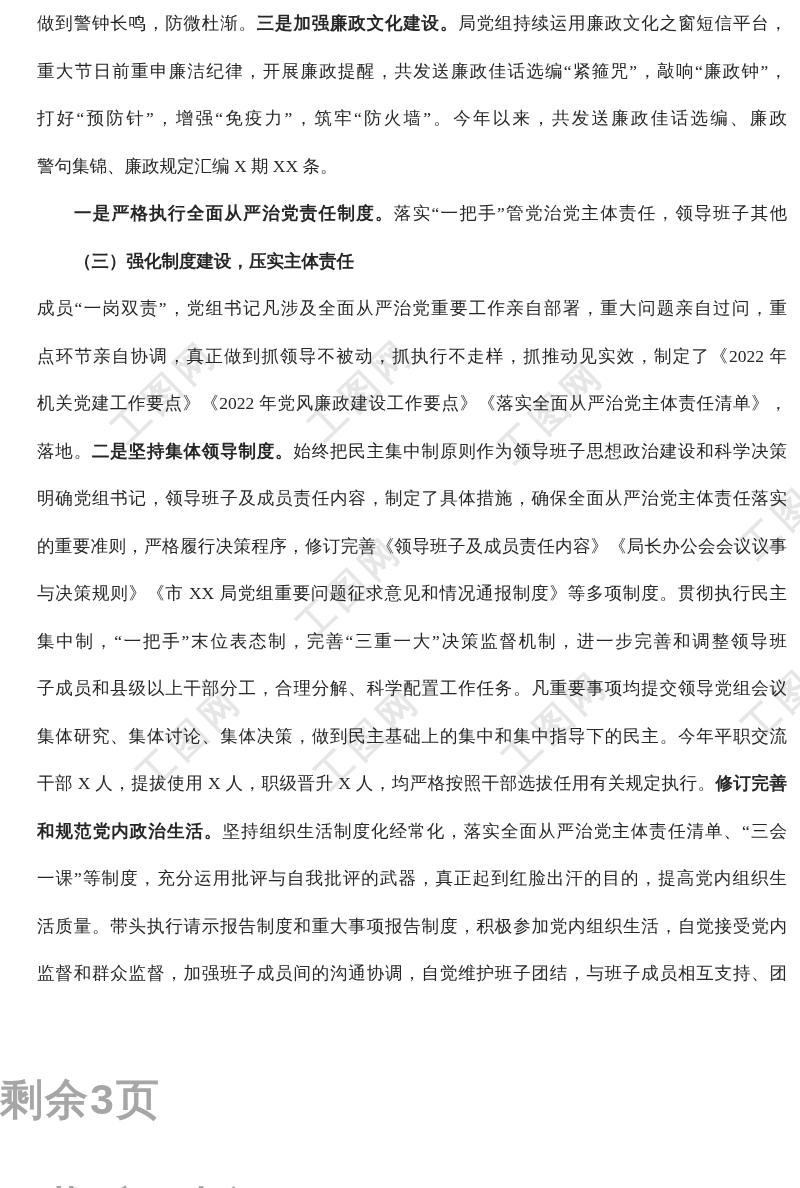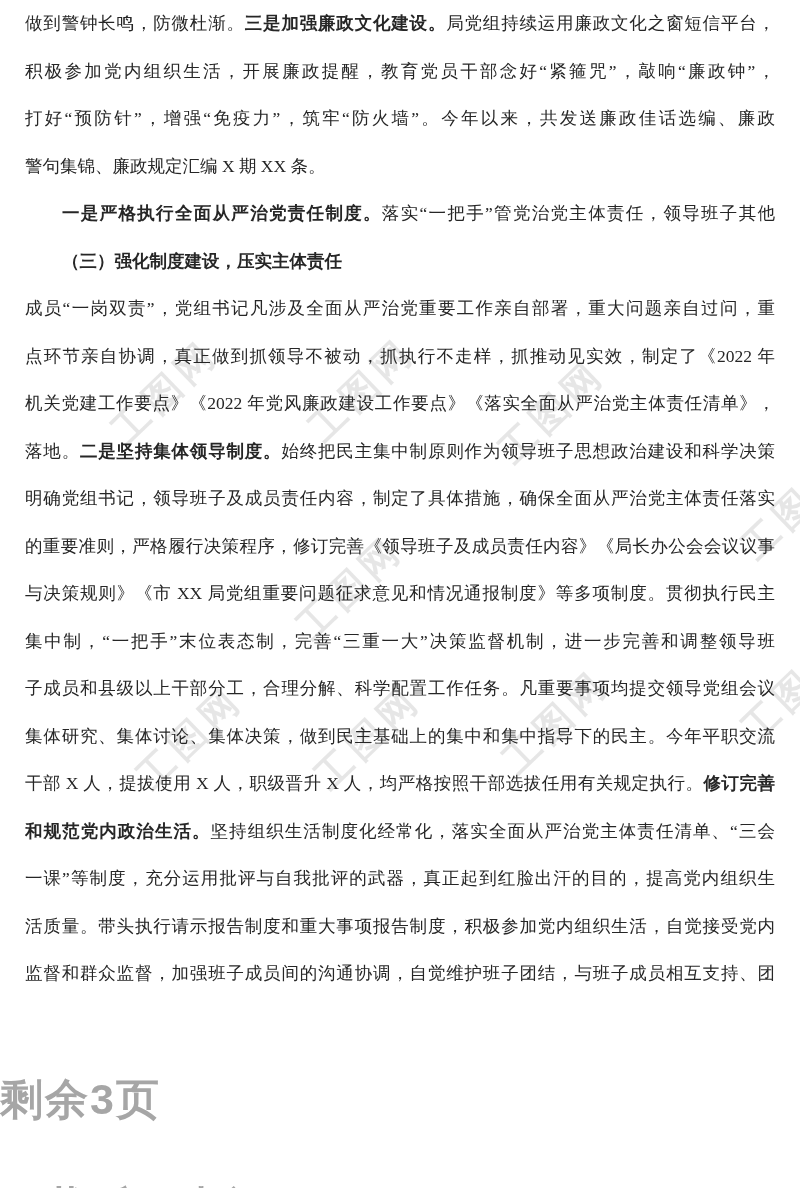--- a/index.html
+++ b/index.html
@@ -63,23 +63,23 @@
       <div class="wm" style="left: 165px; top: 392px; color: rgb(198, 198, 198);">工图网</div>
       <div class="wm" style="left: 362px; top: 390px; color: rgb(198, 198, 198);">工图网</div>
       <div class="wm" style="left: 552px; top: 412px; color: rgb(198, 198, 198);">工图网</div>
       <div class="wm" style="left: 350px; top: 588px; color: rgb(198, 198, 198);">工图网</div>
       <div class="wm" style="left: 795px; top: 508px; color: rgb(198, 198, 198);">工图网</div>
       <div class="wm" style="left: 190px; top: 738px; color: rgb(198, 198, 198);">工图网</div>
       <div class="wm" style="left: 368px; top: 738px; color: rgb(198, 198, 198);">工图网</div>
       <div class="wm" style="left: 556px; top: 722px; color: rgb(198, 198, 198);">工图网</div>
       <div class="wm" style="left: 795px; top: 690px; color: rgb(198, 198, 198);">工图网</div>
     </div>
-  <div class="doc" style="color: rgb(38, 38, 38);">
+  <div class="doc" style="color: rgb(38, 38, 38); margin-left: 12px;">
       <div class="line just"><span>做到警钟长鸣，防微杜渐。</span><span class="b">三是加强廉政文化建设。</span><span>局党组持续运用廉政文化之窗短信平台，</span></div>
-      <div class="line just"><span>积极参加党内组织生活，开展廉政提醒，教育党员干部念好“紧箍咒”，敲响“廉政钟”，</span></div>
+      <div class="line just"><span>重大节日前重申廉洁纪律，开展廉政提醒，共发送廉政佳话选编“紧箍咒”，敲响“廉政钟”，</span></div>
       <div class="line just"><span>打好“预防针”，增强“免疫力”，筑牢“防火墙”。今年以来，共发送廉政佳话选编、廉政</span></div>
       <div class="line"><span>警句集锦、廉政规定汇编 X 期 XX 条。</span></div>
       <div class="line just indent"><span class="b">一是严格执行全面从严治党责任制度。</span><span>落实“一把手”管党治党主体责任，领导班子其他</span></div>
       <div class="line indent heading"><span class="b">（三）强化制度建设，压实主体责任</span></div>
       <div class="line just"><span>成员“一岗双责”，党组书记凡涉及全面从严治党重要工作亲自部署，重大问题亲自过问，重</span></div>
       <div class="line just"><span>点环节亲自协调，真正做到抓领导不被动，抓执行不走样，抓推动见实效，制定了《2022 年</span></div>
       <div class="line just"><span>机关党建工作要点》《2022 年党风廉政建设工作要点》《落实全面从严治党主体责任清单》，</span></div>
       <div class="line just"><span>落地。</span><span class="b">二是坚持集体领导制度。</span><span>始终把民主集中制原则作为领导班子思想政治建设和科学决策</span></div>
       <div class="line just"><span>明确党组书记，领导班子及成员责任内容，制定了具体措施，确保全面从严治党主体责任落实</span></div>
       <div class="line just"><span>的重要准则，严格履行决策程序，修订完善《领导班子及成员责任内容》《局长办公会会议议事</span></div>

